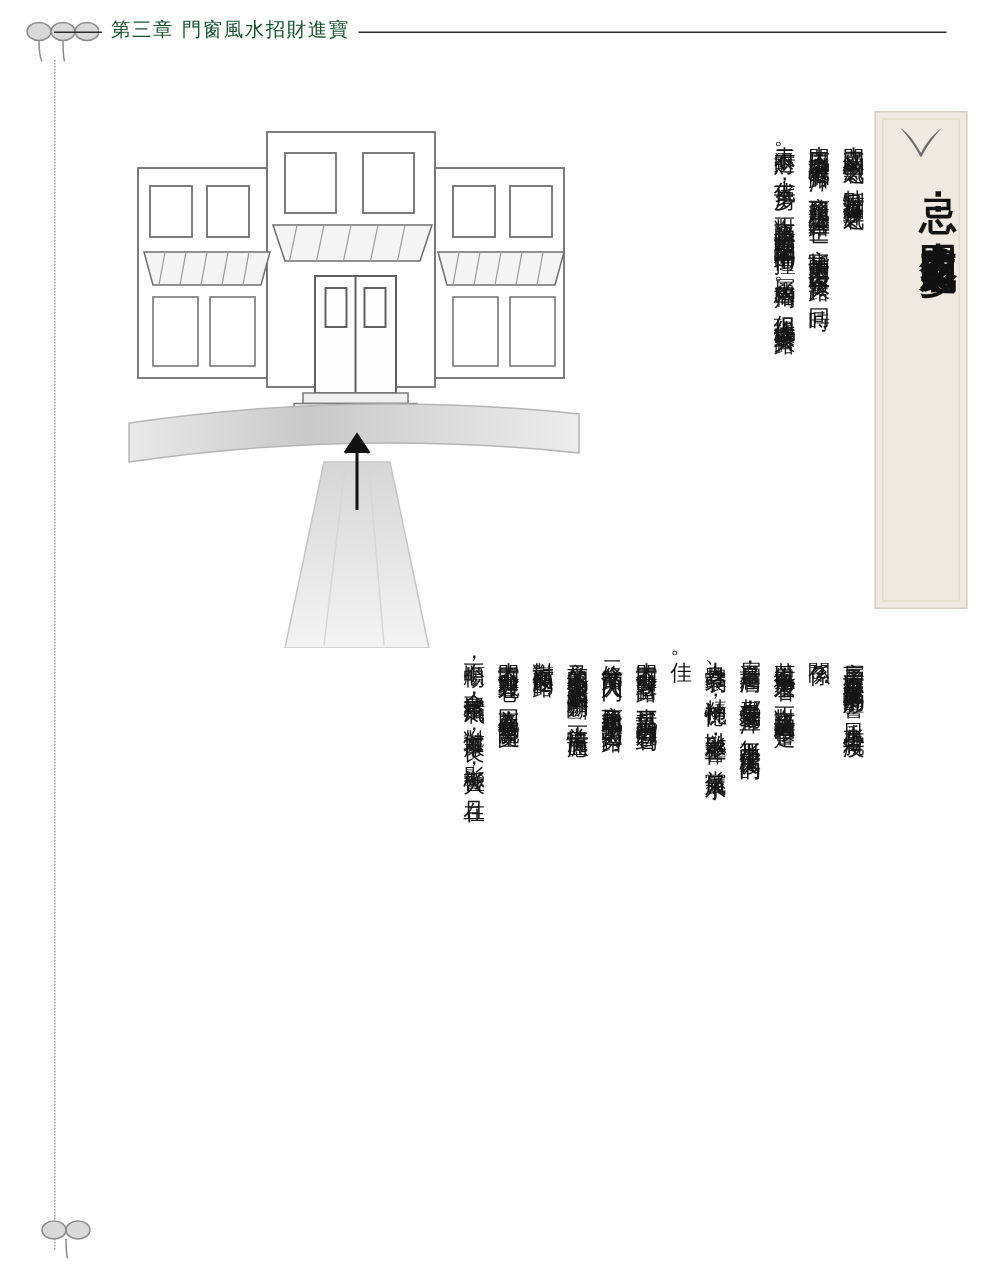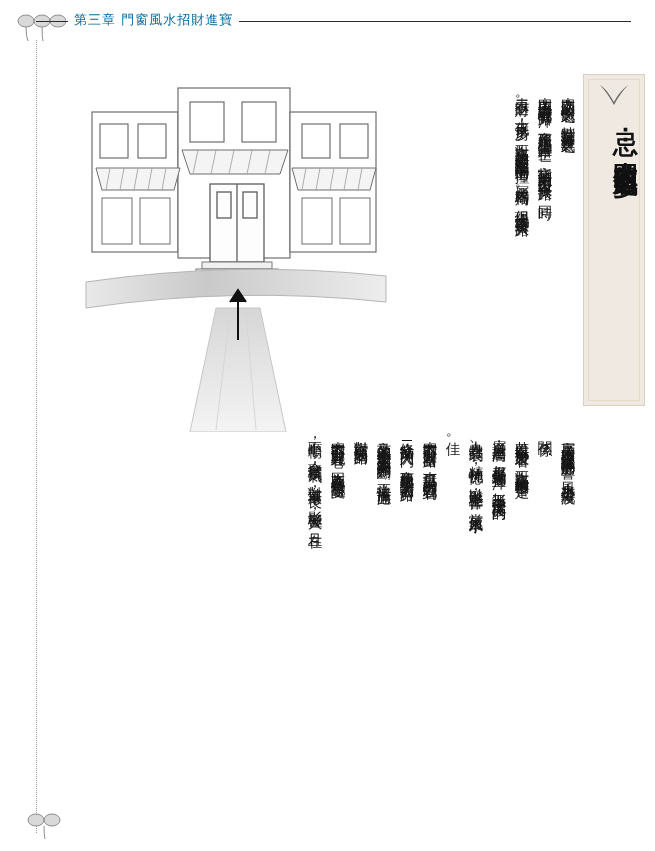--- a/index.html
+++ b/index.html
@@ -28,21 +28,21 @@
   }
   .chapter-title {
     position: absolute;
     left: 68px;
     top: 11px;
     font-size: 13px;
     letter-spacing: 1px;
     background: #fff;
     padding: 0 6px;
     white-space: nowrap;
-    color: #0369a1;
+    color: #14532d;
   }
   .header-deco {
     position: absolute;
     left: 16px;
     top: 12px;
     width: 50px;
     height: 30px;
   }
   .footer-deco {
     position: absolute;

